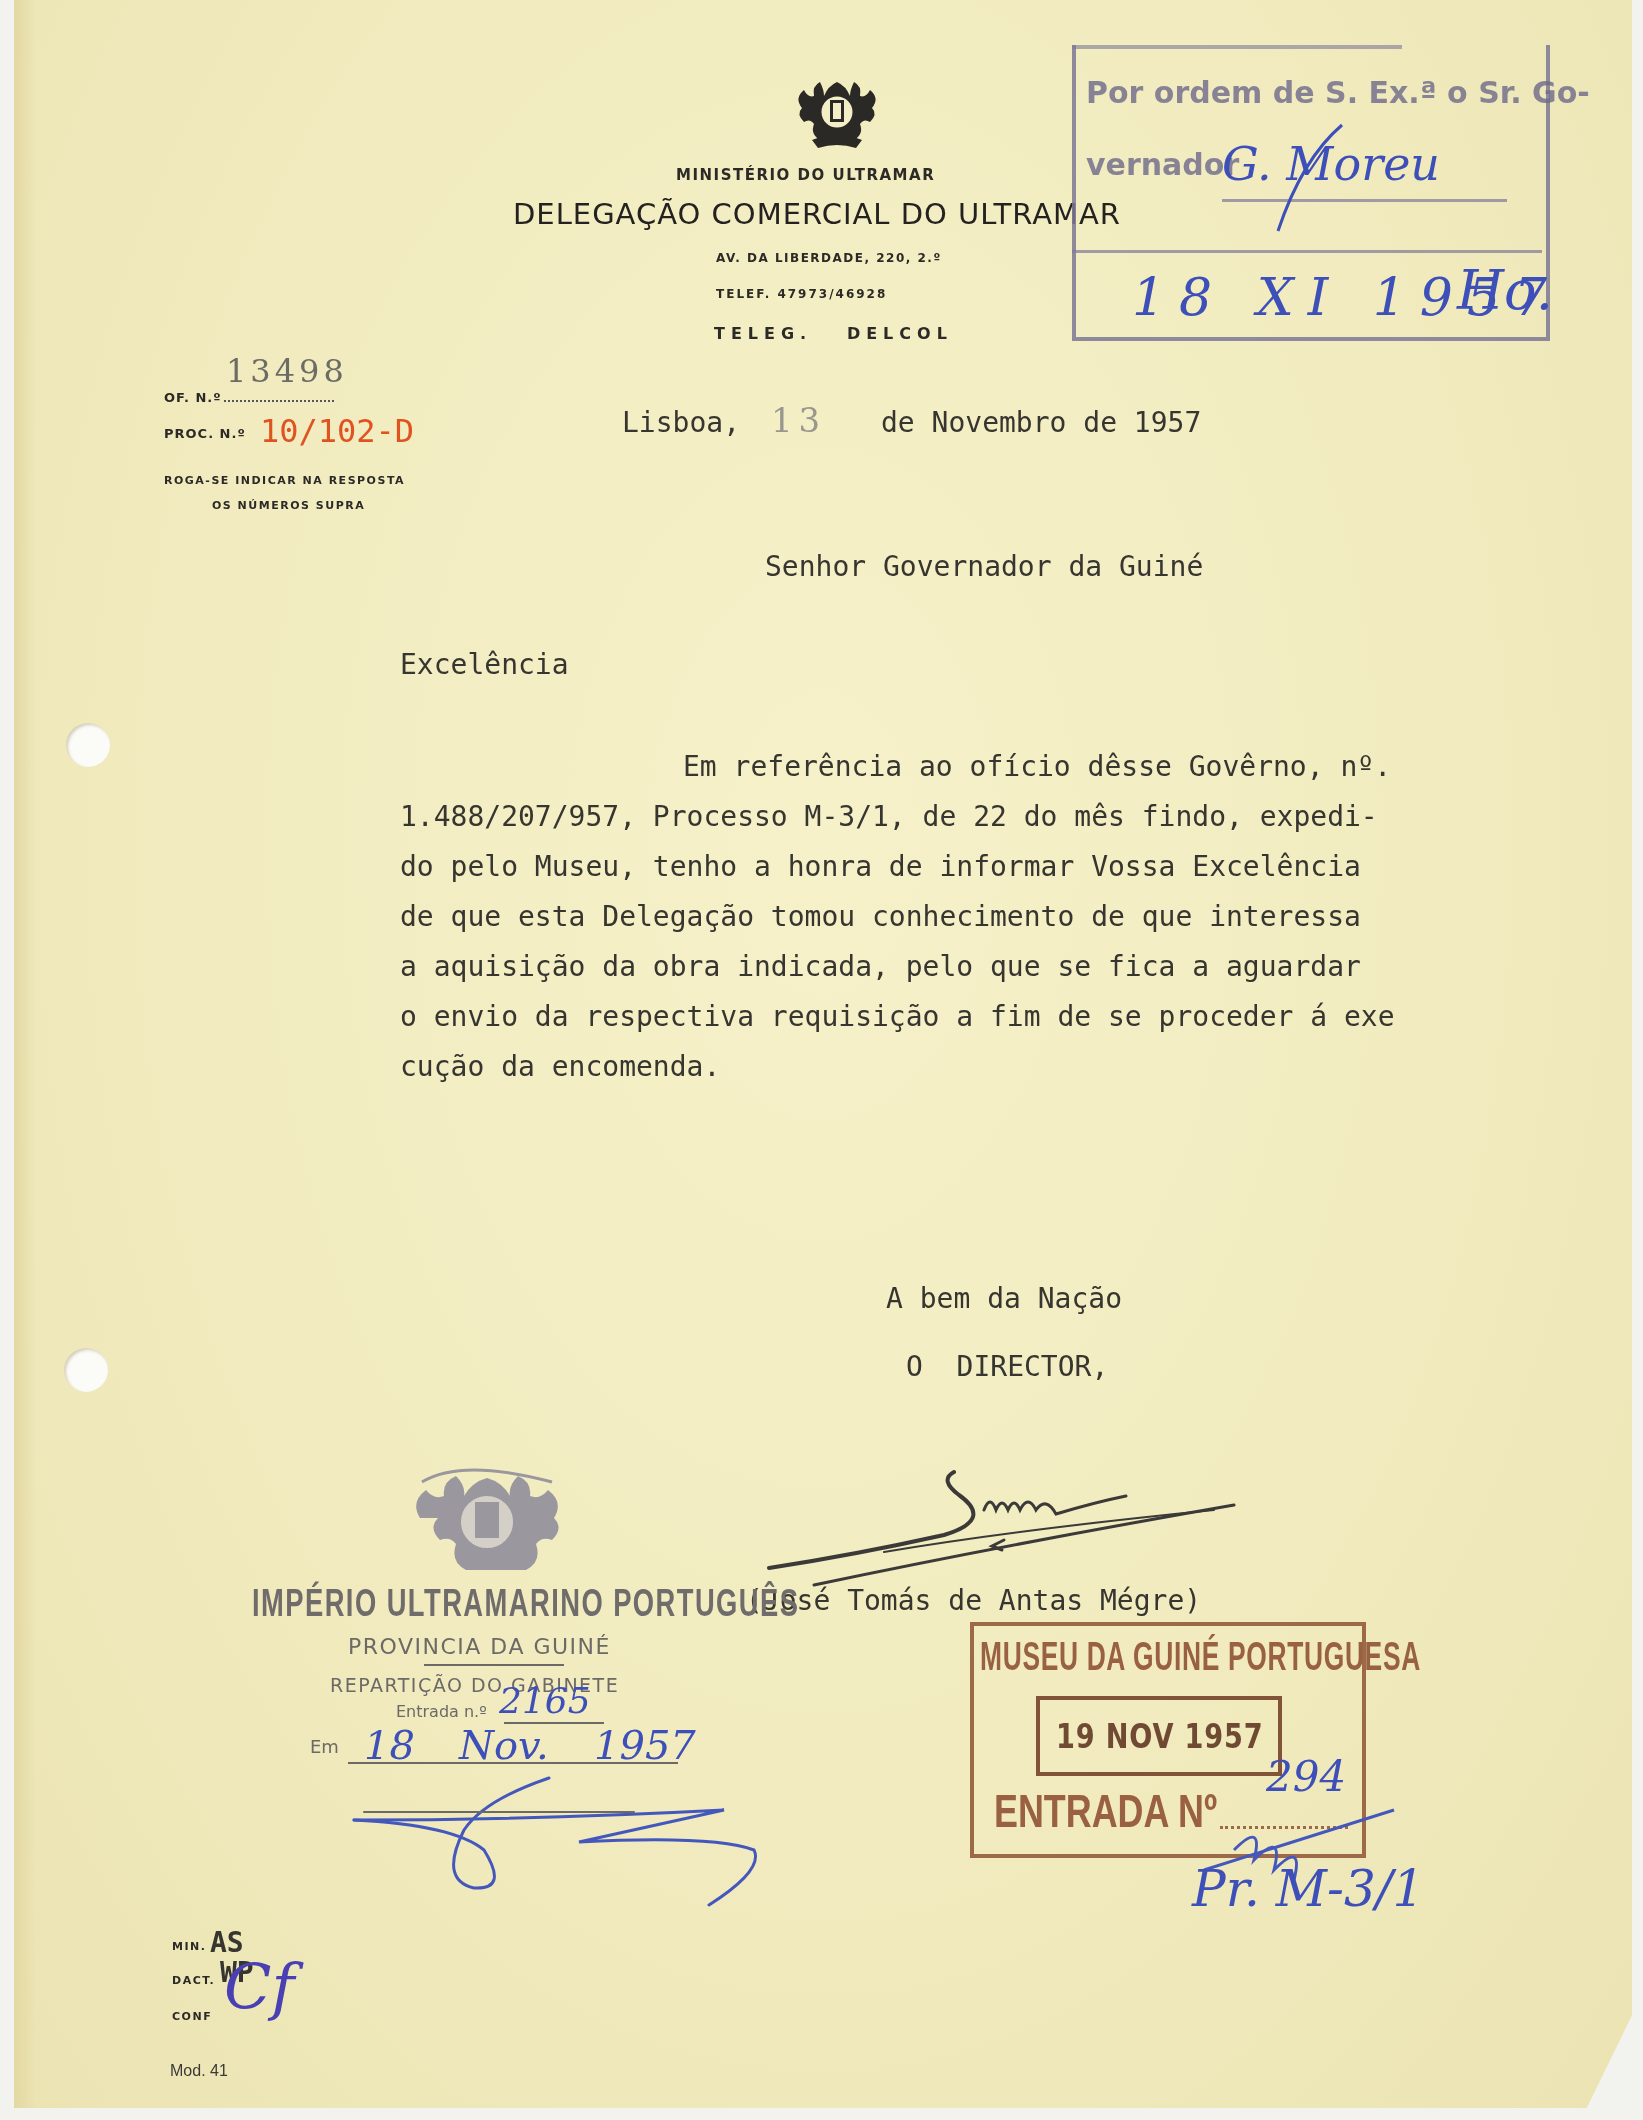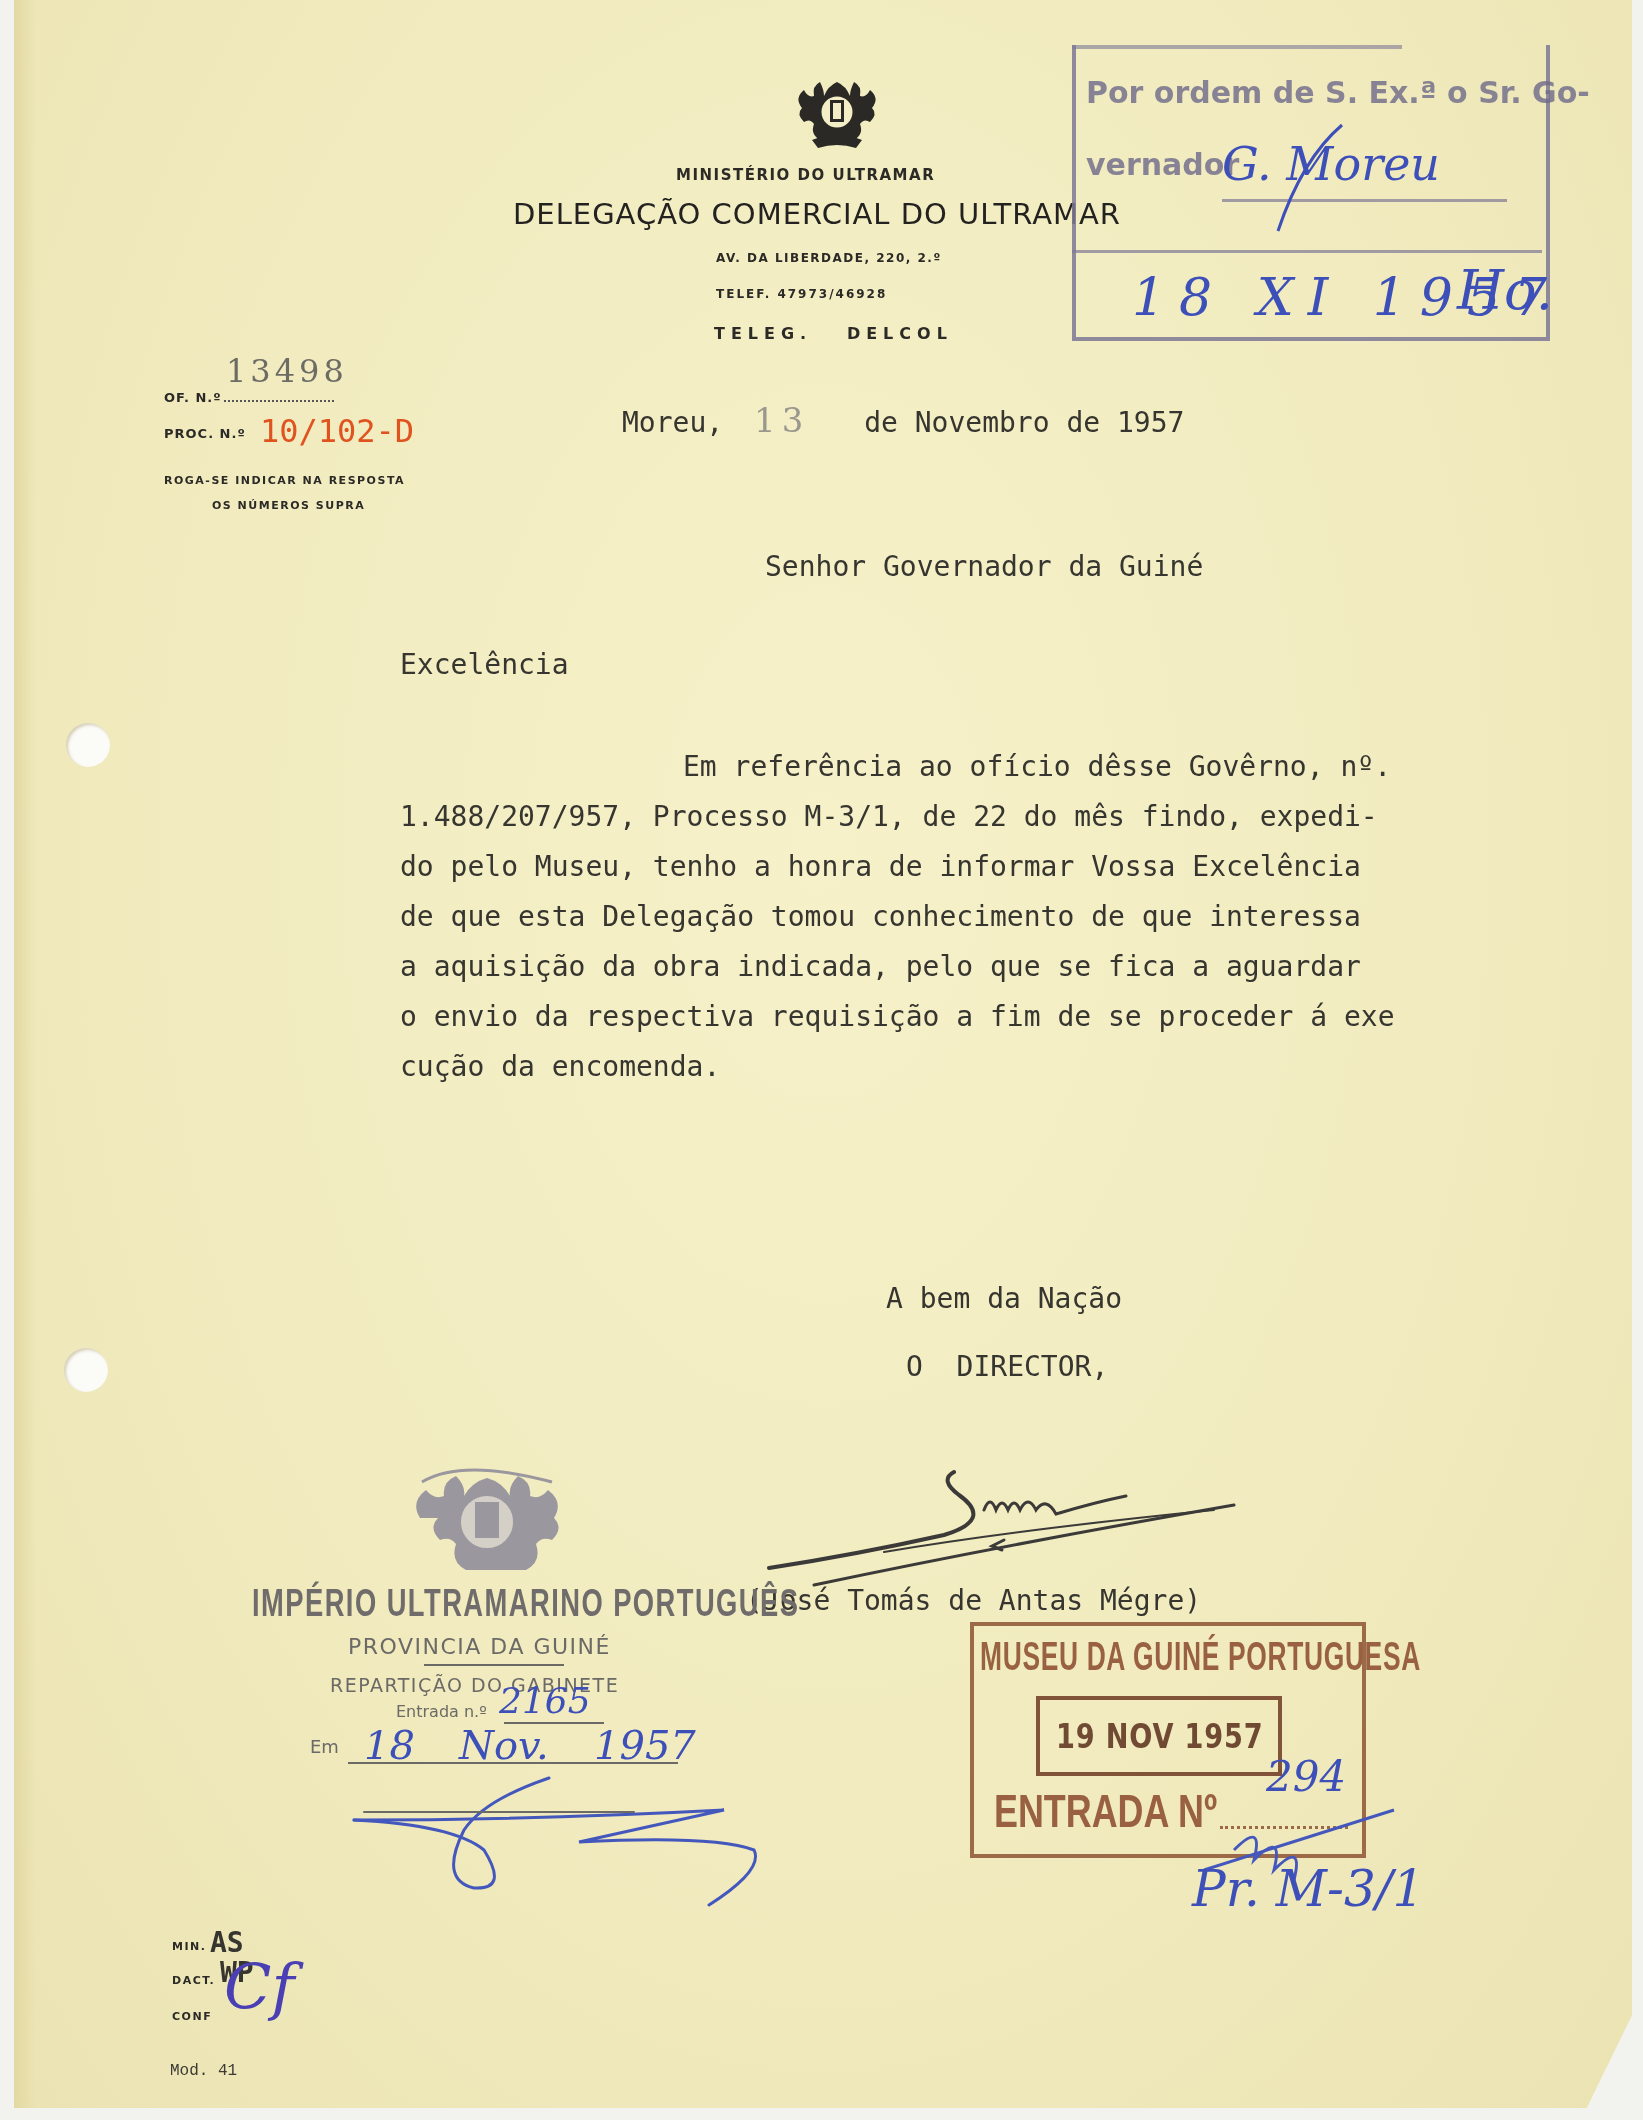--- a/index.html
+++ b/index.html
@@ -67,21 +67,21 @@
   <div class="abs" style="left:212px; top:352px; font-family:'DejaVu Serif', serif; font-size:32px; color:#6c6b64; letter-spacing:4px;">13498</div>
   <div class="abs lh-sans" style="left:150px; top:390px; font-size:13px; letter-spacing:1px;">
     <span>OF. N.º</span><span style="display:inline-block; width:110px; border-bottom:2px dotted #555; margin-left:2px;"></span>
   </div>
   <div class="abs lh-sans" style="left:150px; top:426px; font-size:13px; letter-spacing:1px;">PROC. N.º</div>
   <div class="abs tw" style="left:246px; top:412px; font-size:32px; color:#e0531f;">10/102-D</div>
   <div class="abs lh-sans" style="left:150px; top:474px; font-size:11px; letter-spacing:1.5px;">ROGA-SE INDICAR NA RESPOSTA</div>
   <div class="abs lh-sans" style="left:198px; top:499px; font-size:11px; letter-spacing:1.5px;">OS NÚMEROS SUPRA</div>
 
   <div class="abs tw" style="left:608px; top:400px;">
-    <span>Moreu,</span>
+    <span>Lisboa,</span>
     <span style="color:#9a988e; font-family:'DejaVu Serif', serif; font-size:34px; margin-left:14px; letter-spacing:6px;">13</span>
     <span style="margin-left:38px;">de Novembro de 1957</span>
   </div>
 
   <div class="abs tw" style="left:751px; top:550px;">Senhor Governador da Guiné</div>
   <div class="abs tw" style="left:386px; top:648px;">Excelência</div>
 
   <div class="abs tw" style="left:669px; top:750px;">Em referência ao ofício dêsse Govêrno, nº.</div>
   <div class="abs tw" style="left:386px; top:800px;">1.488/207/957, Processo M-3/1, de 22 do mês findo, expedi-</div>
   <div class="abs tw" style="left:386px; top:850px;">do pelo Museu, tenho a honra de informar Vossa Excelência</div>
@@ -147,15 +147,15 @@
     </g>
   </svg>
   <div class="abs ink-blue" style="left:1178px; top:1860px; font-size:50px;">Pr. M-3/1</div>
 
   <div class="abs lh-sans" style="left:158px; top:1940px; font-size:11px; letter-spacing:1.5px;">MIN.</div>
   <div class="abs tw" style="left:196px; top:1926px; font-size:28px; font-weight:bold;">AS</div>
   <div class="abs lh-sans" style="left:158px; top:1974px; font-size:11px; letter-spacing:1.5px;">DACT.</div>
   <div class="abs tw" style="left:206px; top:1956px; font-size:28px; font-weight:bold;">WP</div>
   <div class="abs lh-sans" style="left:158px; top:2010px; font-size:11px; letter-spacing:1.5px;">CONF</div>
   <div class="abs ink-blue" style="left:210px; top:1950px; font-size:62px; color:#4a40b4;text-align:right;">Cf</div>
-  <div class="abs" style="left:156px; top:2062px; font-family:Liberation Mono, monospace; font-size:16px; color:#3b3a35;">Mod. 41</div>
+  <div class="abs" style="left:156px; top:2062px; font-family:Liberation Sans, sans-serif; font-size:16px; color:#3b3a35;">Mod. 41</div>
 
 </div>
 
 </body></html>

